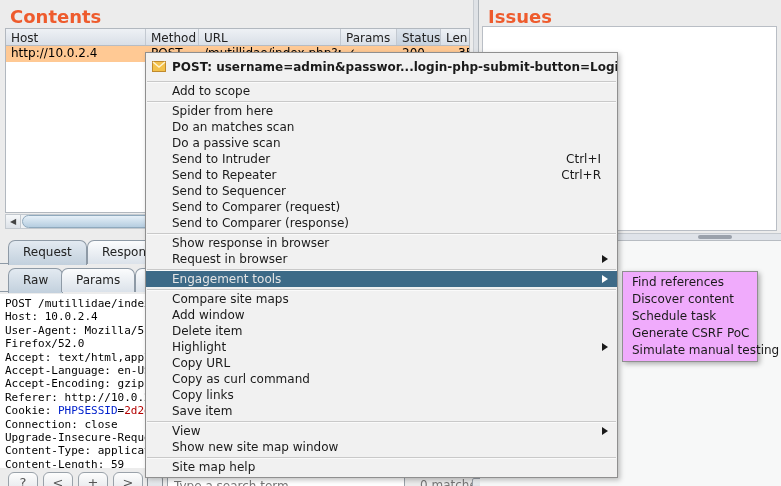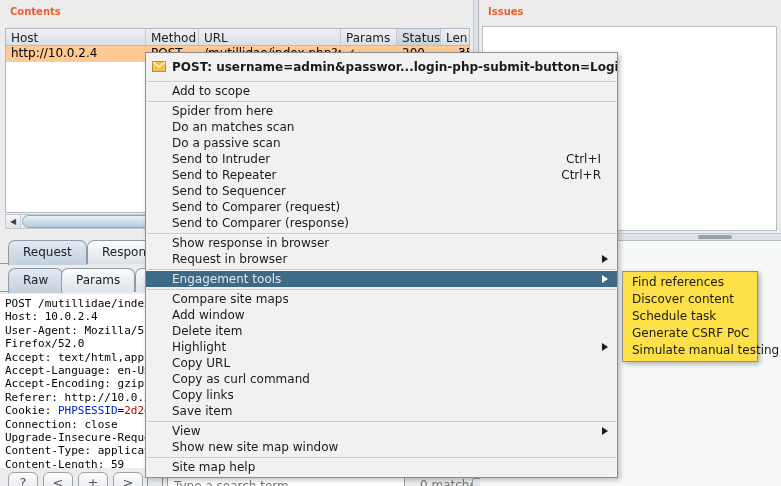--- a/index.html
+++ b/index.html
@@ -2,21 +2,21 @@
 <html><head>
 <meta charset="utf-8">
 <style>
   * { margin:0; padding:0; box-sizing:border-box; }
   html,body { background:#fff; }
   .app {
     position:relative; width:781px; height:486px; overflow:hidden;
     background:#ececec; font-family:"DejaVu Sans","Liberation Sans",sans-serif;
     font-size:12px; color:#1a1a1a;
   }
-  .panel-title { position:absolute; font-size:10px; font-weight:bold; color:#ee5b2d; }
+  .panel-title { position:absolute; font-size:18px; font-weight:bold; color:#ee5b2d; }
 
   
   .table-wrap { position:absolute; left:5px; top:28px; width:465px; height:185px;
     background:#fff; border:1px solid #b2b8bf; overflow:hidden; }
   .thead { display:flex; height:17px;
     background:linear-gradient(#eef1f5,#d9dfe7); border-bottom:1px solid #b7bcc3; }
   .th { position:relative; padding:1px 0 0 5px; color:#222; white-space:nowrap;
     overflow:hidden; border-right:1px solid #c3c9d1; flex:none; display:flex; align-items:center; gap:4px; }
   .th.sorted { background:linear-gradient(#dde4ec,#c6d1dd); }
   .sort-arrow { width:0; height:0; border-left:5px solid transparent;
@@ -87,21 +87,21 @@
   .mi.hl { background:#3d6a87; color:#e5e5e5; }
   .mi .shortcut { position:absolute; right:16px; top:0; }
   .mi .sub-arrow { position:absolute; right:9px; top:4px; width:0; height:0;
     border-top:4px solid transparent; border-bottom:4px solid transparent;
     border-left:6px solid #1a1a1a; }
   .mi.hl .sub-arrow { border-left-color:#fff; }
   .msep { height:1px; background:#c9c9c9; margin:1.5px 1px; box-shadow:0 1px 0 #fafafa; }
 
   
   .submenu { position:absolute; left:622px; top:271px; width:136px;
-    background:#fde047; border:1px solid #8f8f8f; padding:2px 0; z-index:11;
+    background:#f0abfc; border:1px solid #8f8f8f; padding:2px 0; z-index:11;
     box-shadow:2px 2px 5px rgba(0,0,0,0.3); }
   .smi { height:17px; line-height:17px; padding-left:9px; white-space:nowrap; color:#1a1a1a; }
 </style>
 </head>
 <body>
 
 <div class="app">
 
   <h2 class="panel-title" style="left:10px; top:6px;">Contents</h2>
 

